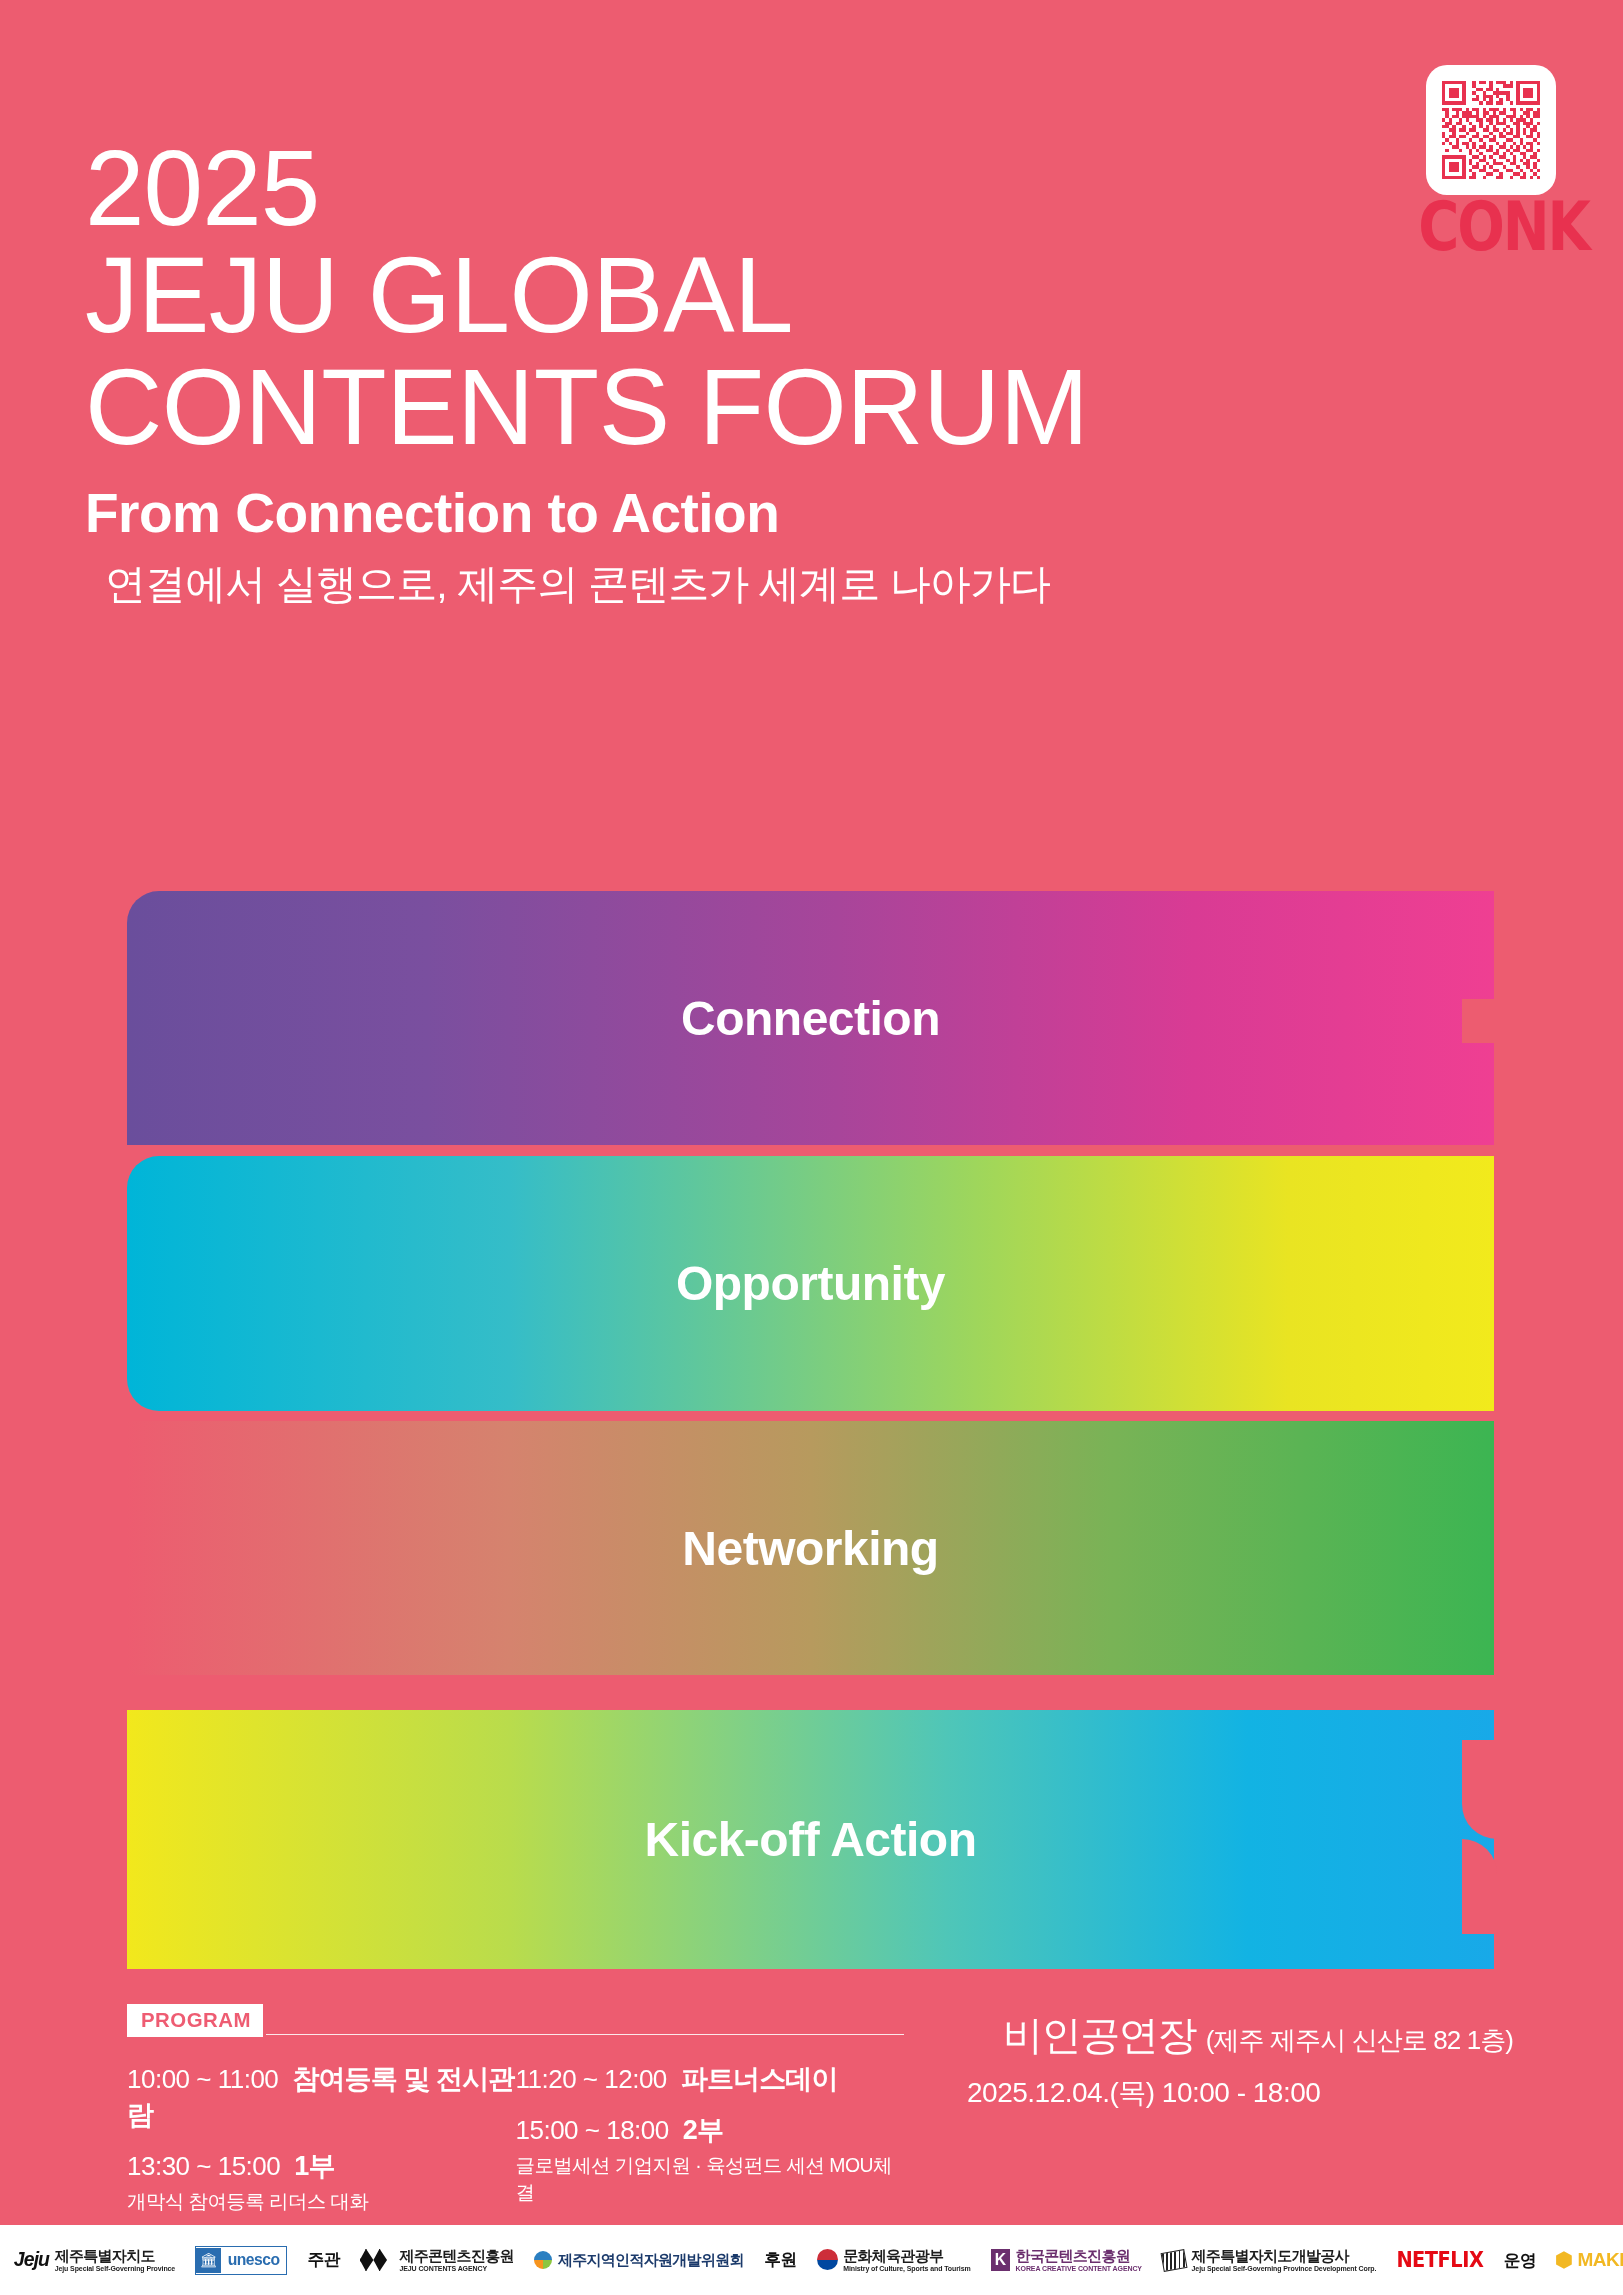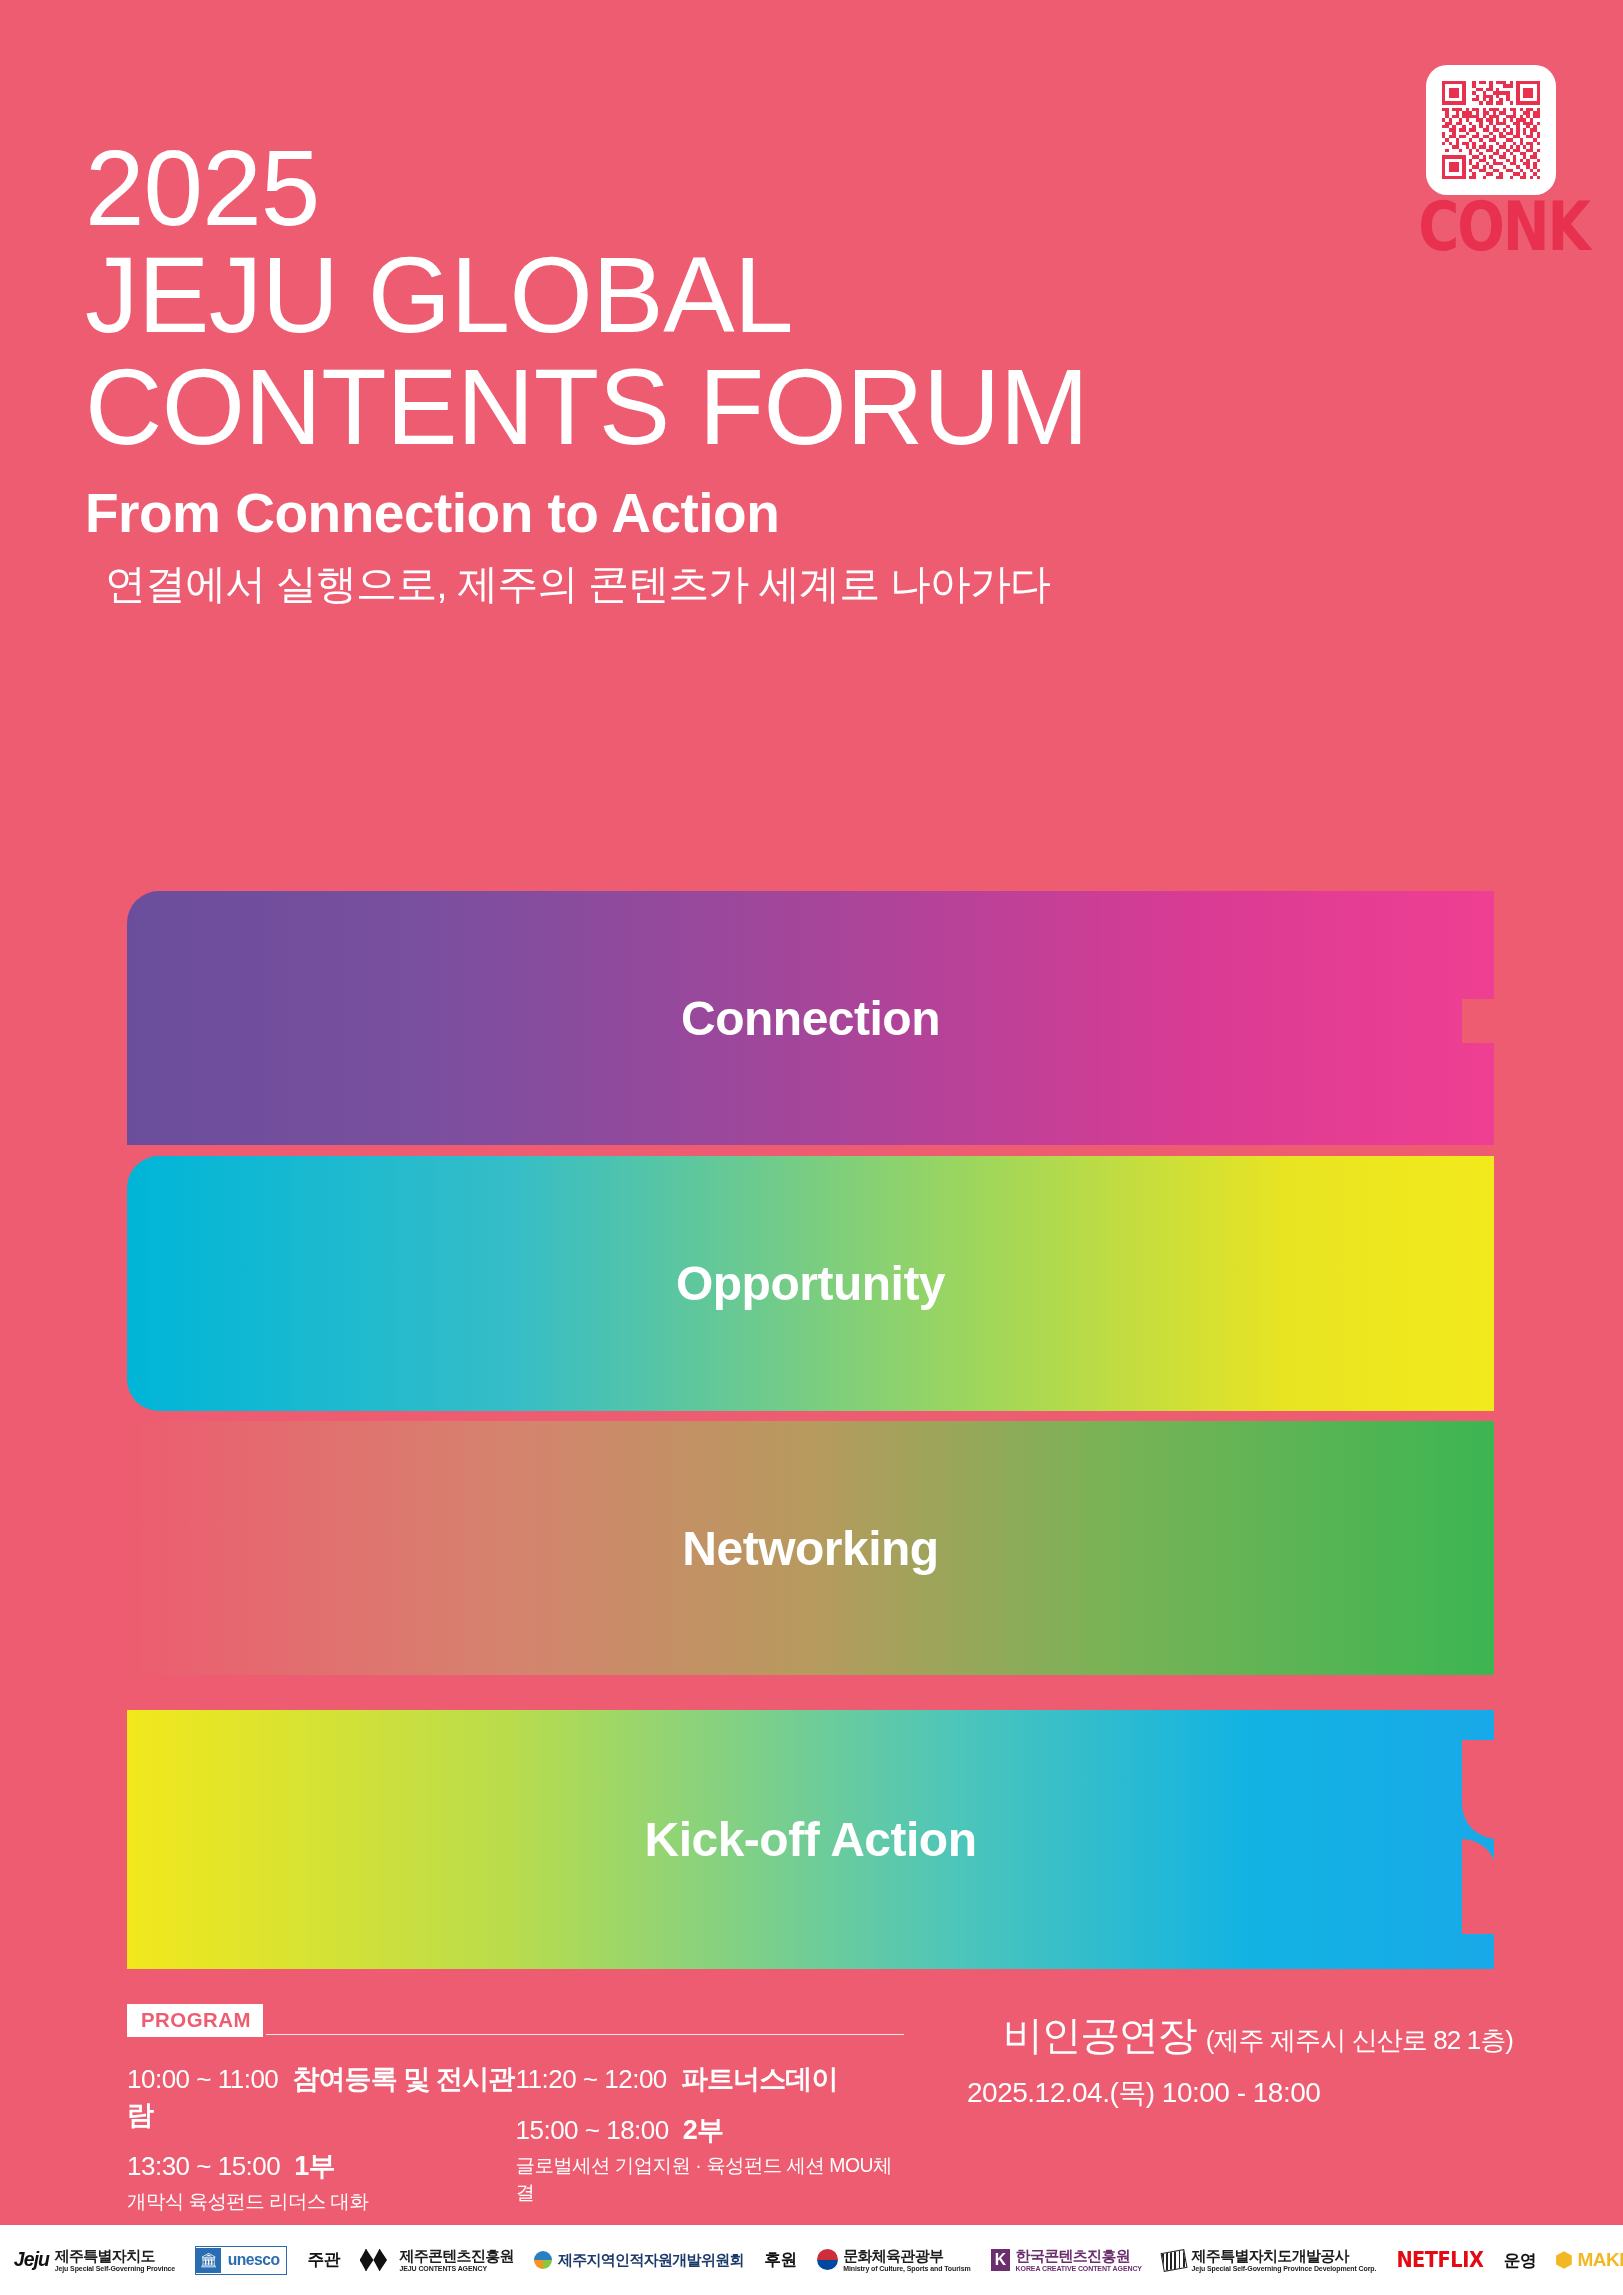--- a/index.html
+++ b/index.html
@@ -371,21 +371,21 @@
     </div>
     <div class="pg-grid">
       <div class="pg-col">
         <div class="pg-row">
           <span class="pg-time">10:00 ~ 11:00</span>
           <span class="pg-title">참여등록 및 전시관람</span>
         </div>
         <div class="pg-row">
           <span class="pg-time">13:30 ~ 15:00</span>
           <span class="pg-title">1부</span>
-          <div class="pg-sub">개막식 육성펀드 리더스 대화</div>
+          <div class="pg-sub">개막식 참여등록 리더스 대화</div>
         </div>
       </div>
       <div class="pg-col">
         <div class="pg-row">
           <span class="pg-time">11:20 ~ 12:00</span>
           <span class="pg-title">파트너스데이</span>
         </div>
         <div class="pg-row">
           <span class="pg-time">15:00 ~ 18:00</span>
           <span class="pg-title">2부</span>

